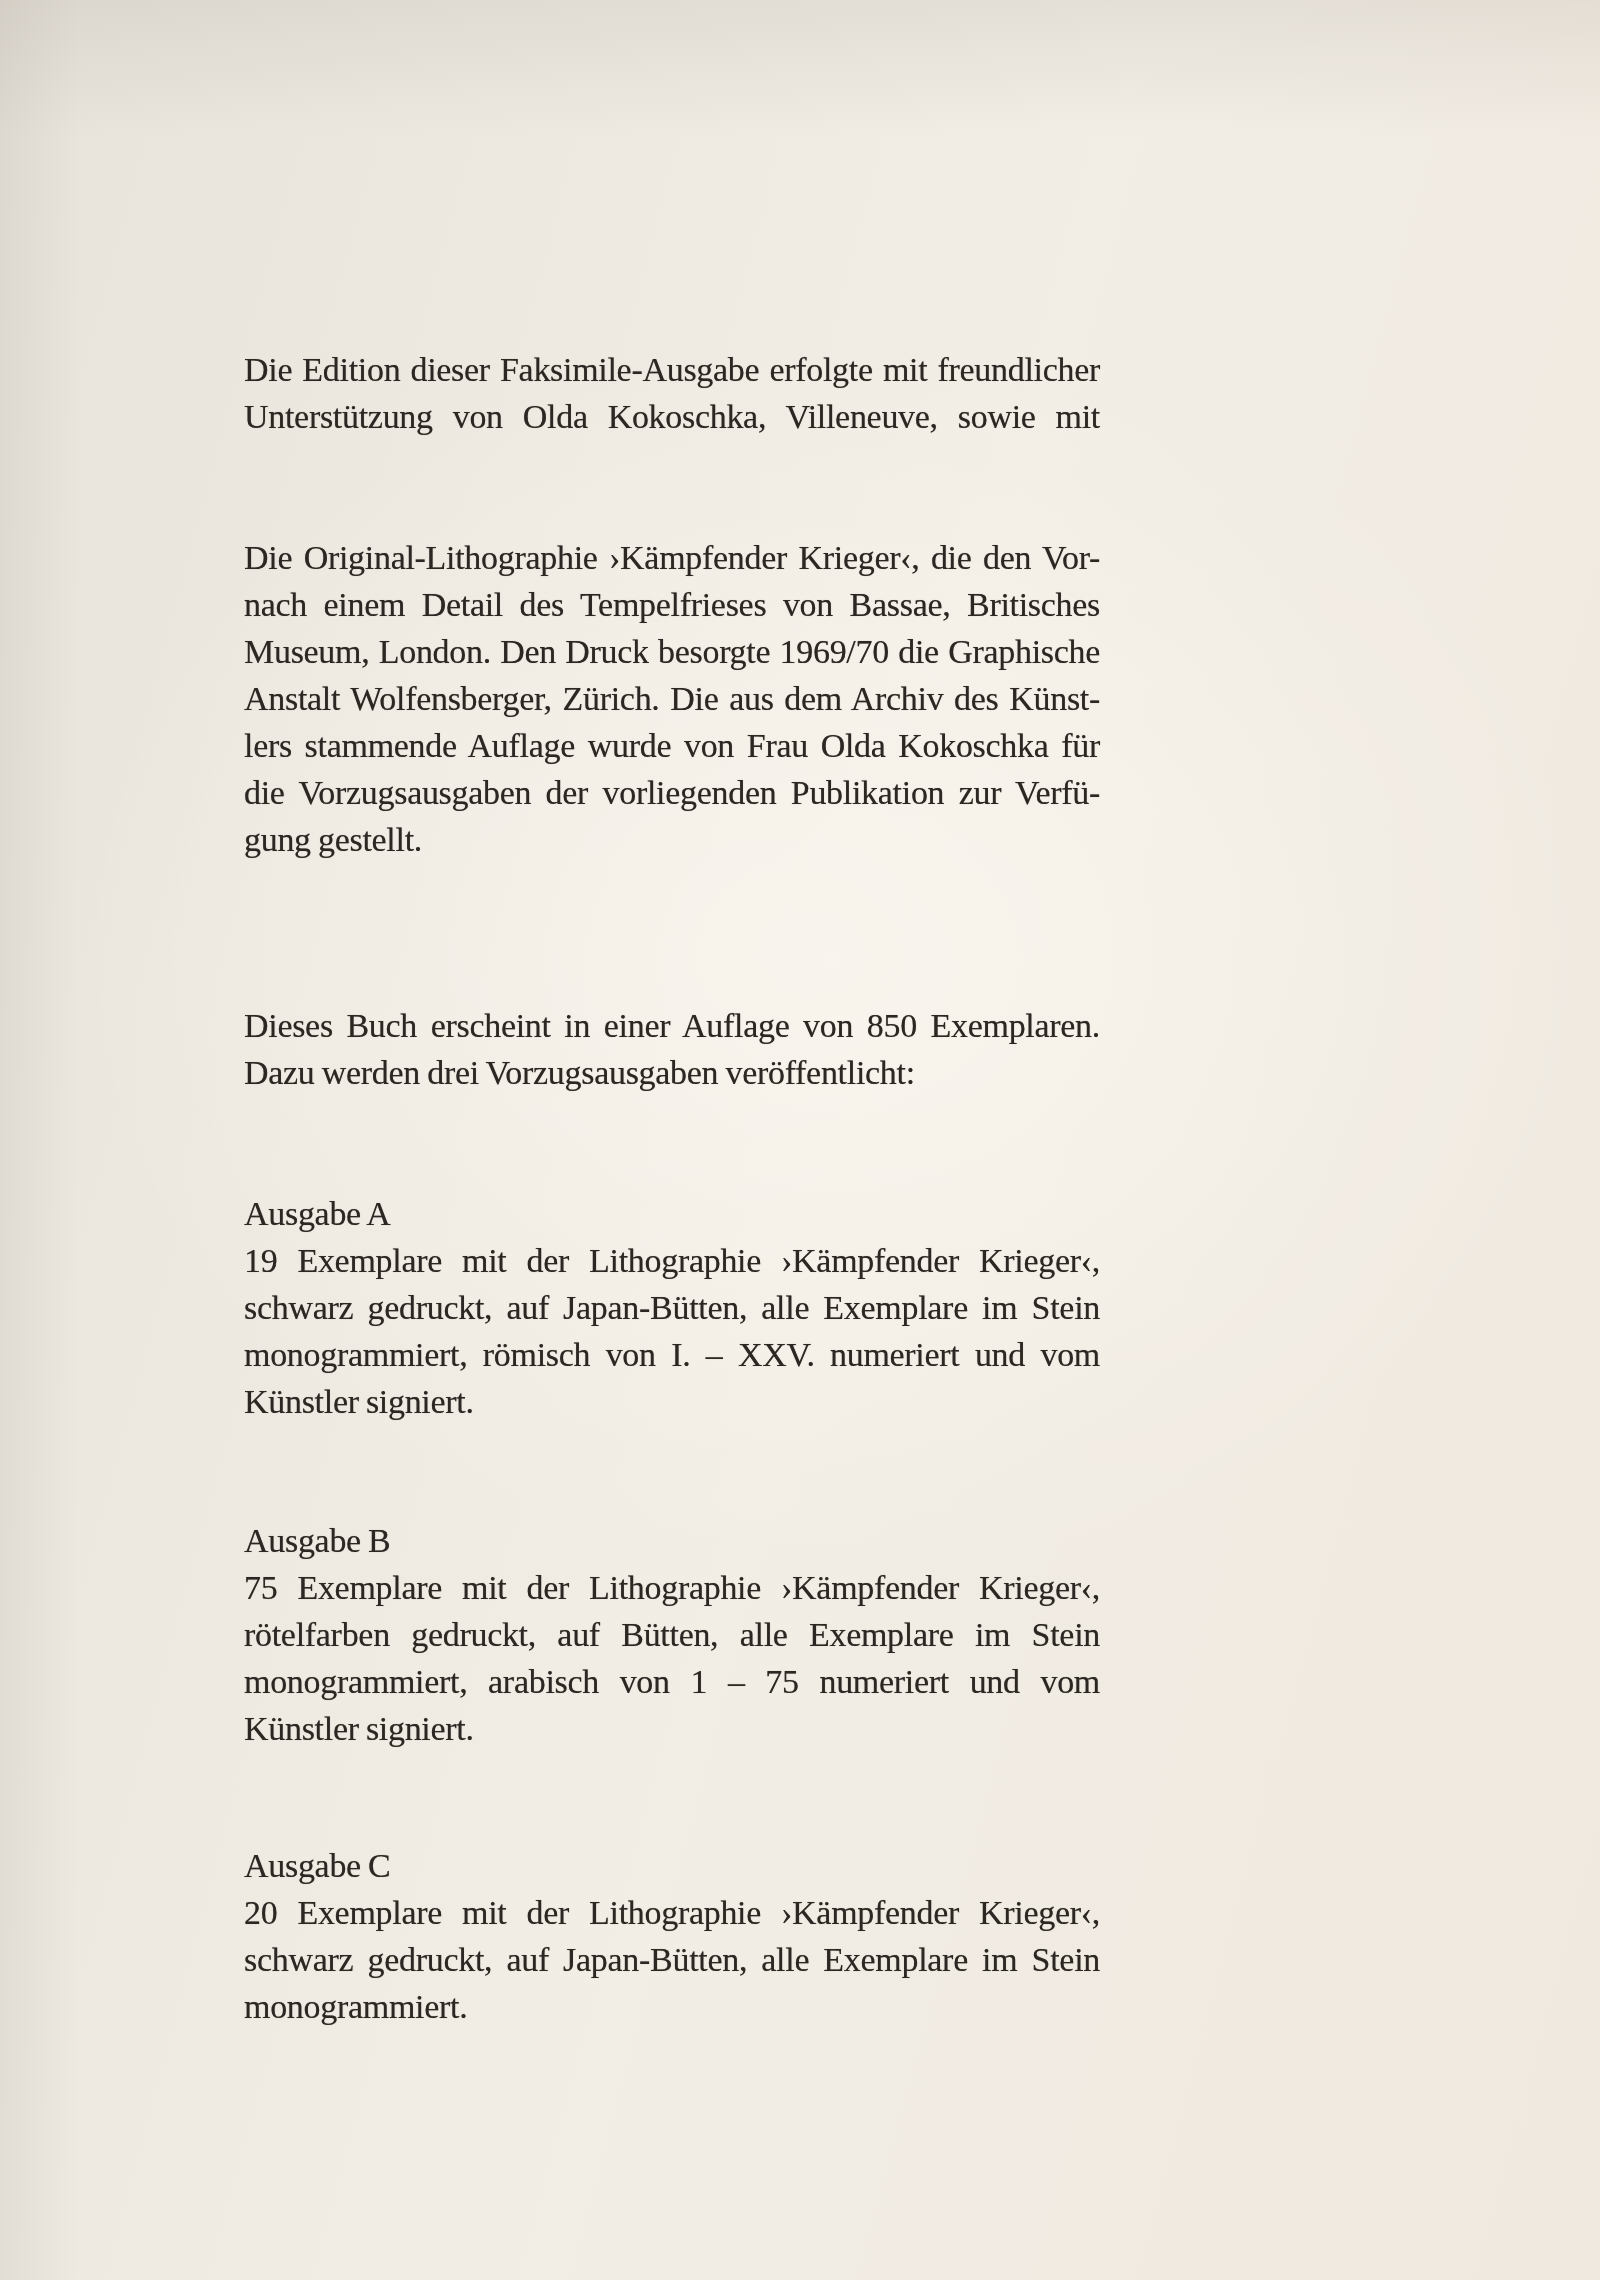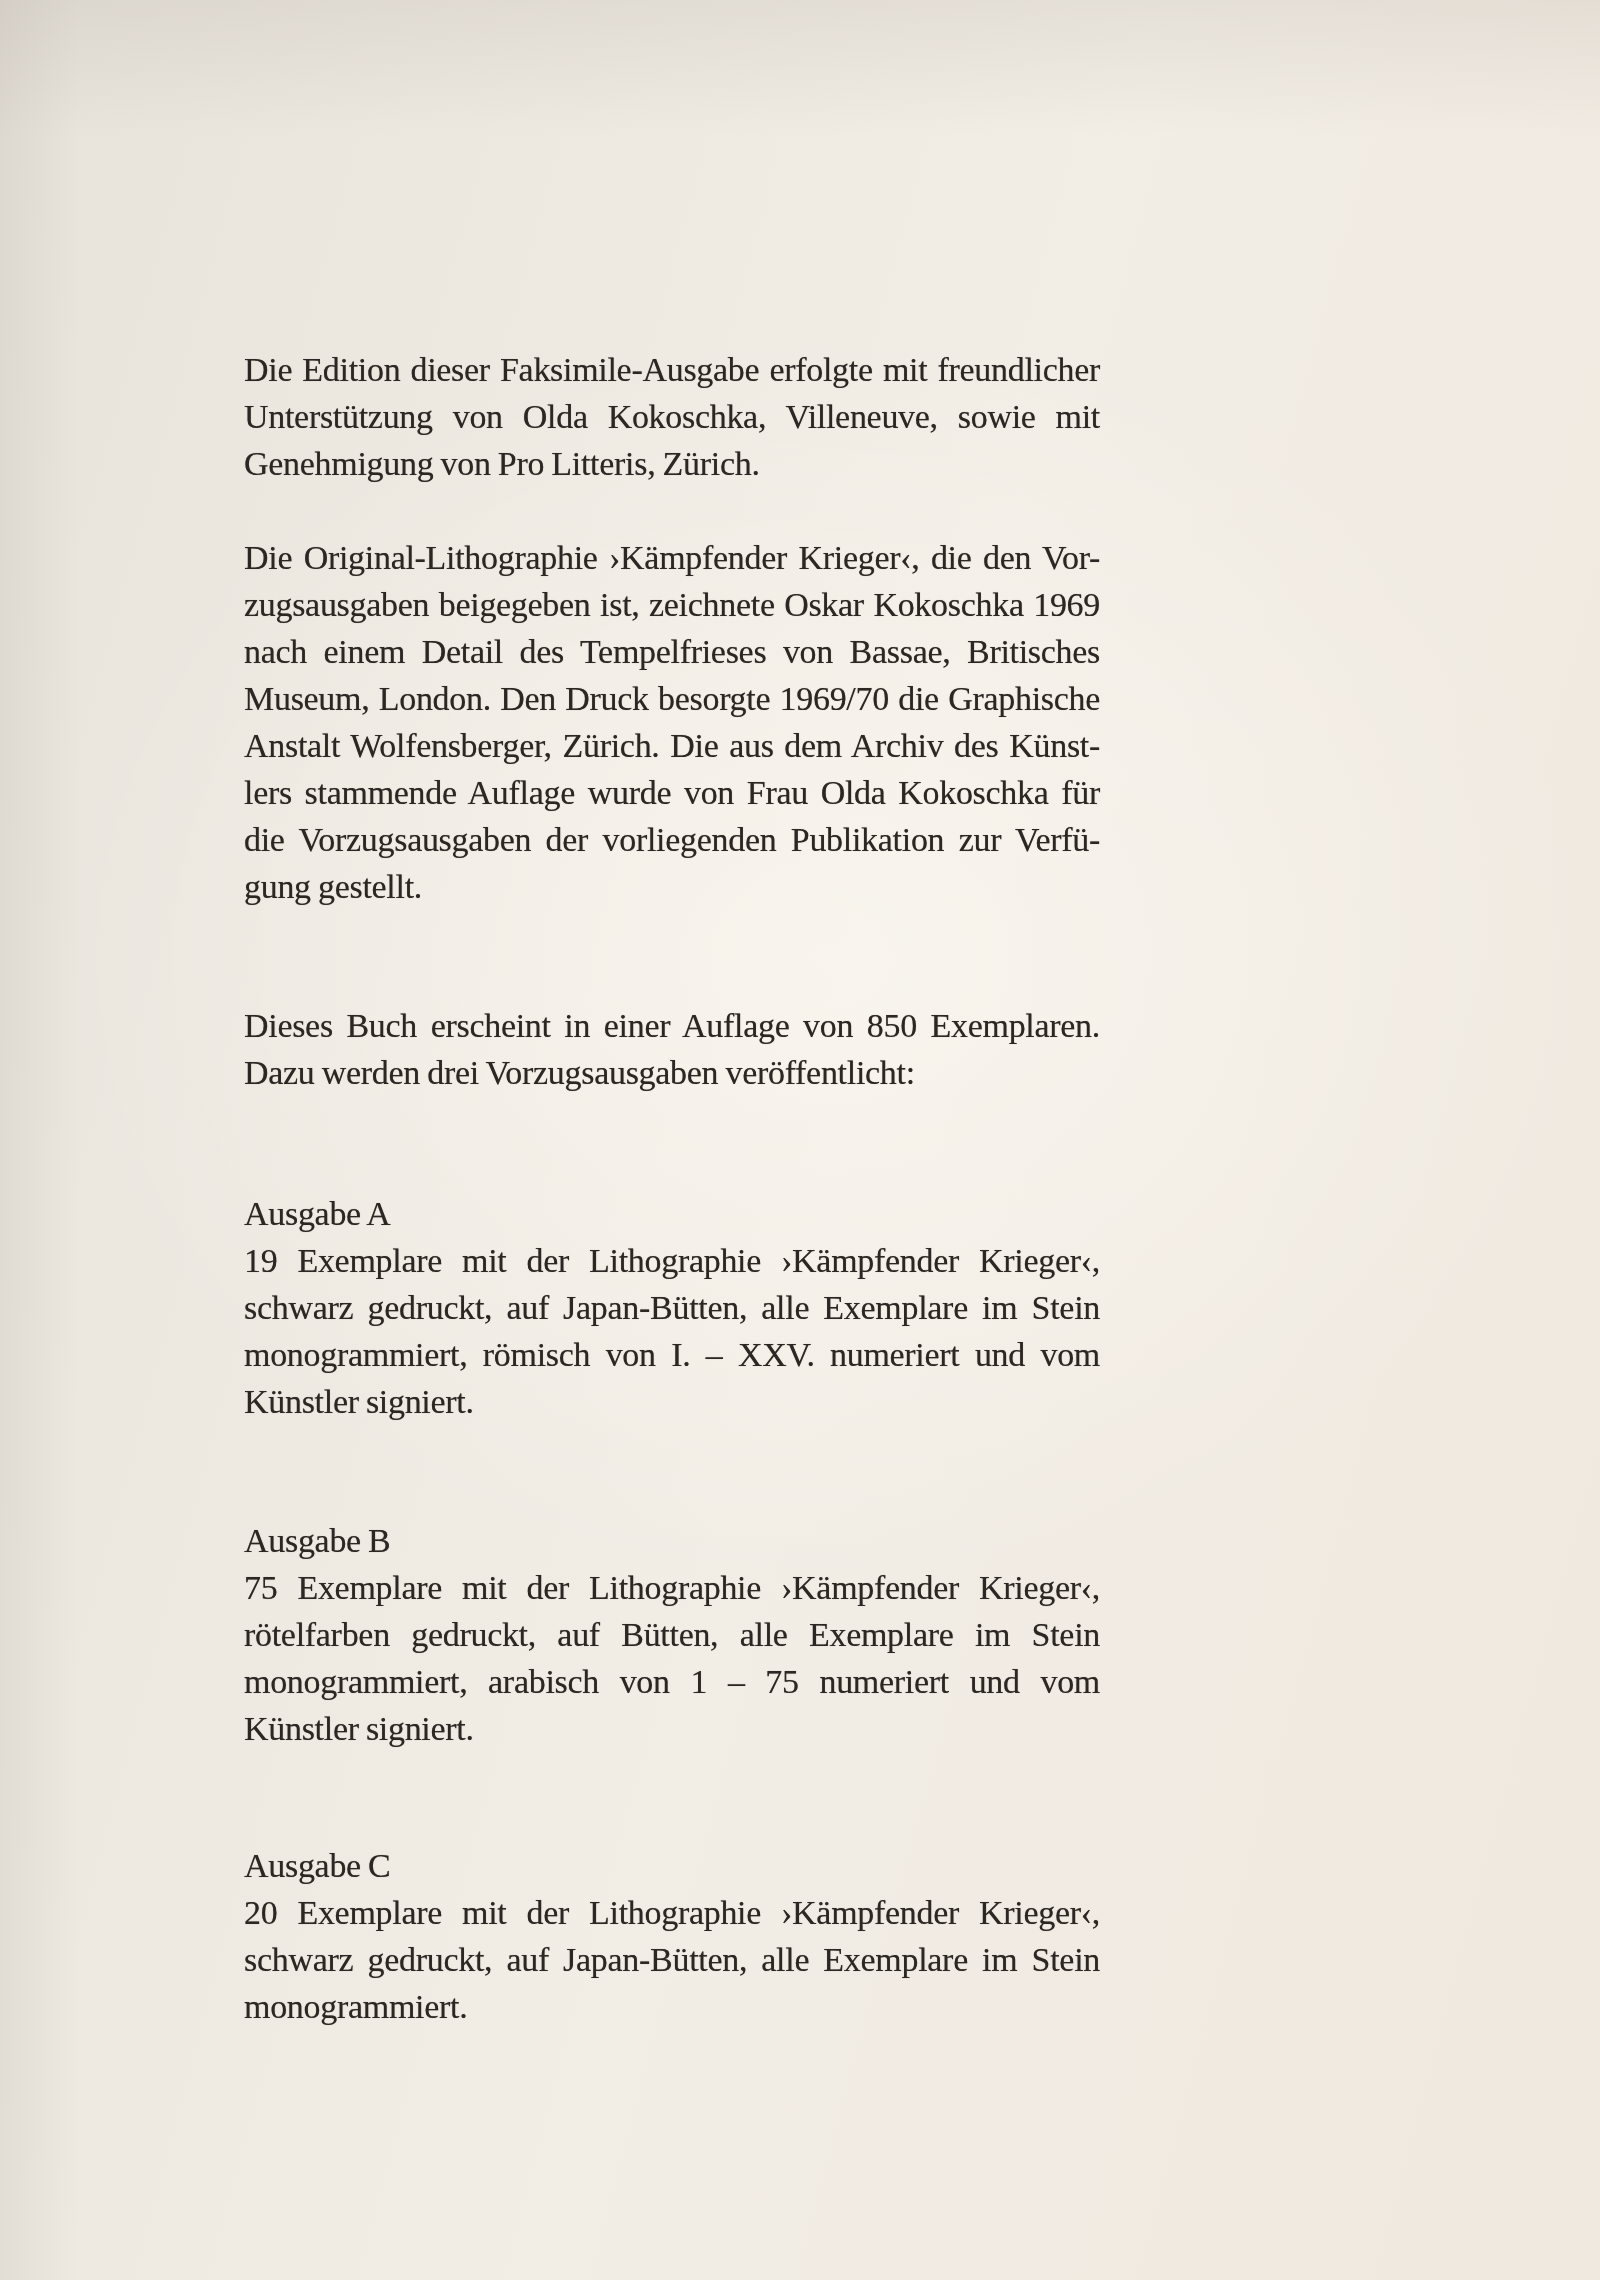--- a/index.html
+++ b/index.html
@@ -58,26 +58,24 @@
 </style>
 </head>
 <body>
 
 <div class="page">
   <div class="text-block">
 
     <section class="para para-1">
         <div class="jline">Die Edition dieser Faksimile-Ausgabe erfolgte mit freundlicher</div>
         <div class="jline">Unterstützung von Olda Kokoschka, Villeneuve, sowie mit</div>
-        <div class="jline last">Genehmigung von Pro Litteris, Zürich.</div>
       </section>
 
     <section class="para para-2">
         <div class="jline">Die Original-Lithographie ›Kämpfender Krieger‹, die den Vor-</div>
-        <div class="jline">zugsausgaben beigegeben ist, zeichnete Oskar Kokoschka 1969</div>
         <div class="jline">nach einem Detail des Tempelfrieses von Bassae, Britisches</div>
         <div class="jline">Museum, London. Den Druck besorgte 1969/70 die Graphische</div>
         <div class="jline">Anstalt Wolfensberger, Zürich. Die aus dem Archiv des Künst-</div>
         <div class="jline">lers stammende Auflage wurde von Frau Olda Kokoschka für</div>
         <div class="jline">die Vorzugsausgaben der vorliegenden Publikation zur Verfü-</div>
         <div class="jline last">gung gestellt.</div>
       </section>
 
     <section class="para para-3">
         <div class="jline">Dieses Buch erscheint in einer Auflage von 850 Exemplaren.</div>

